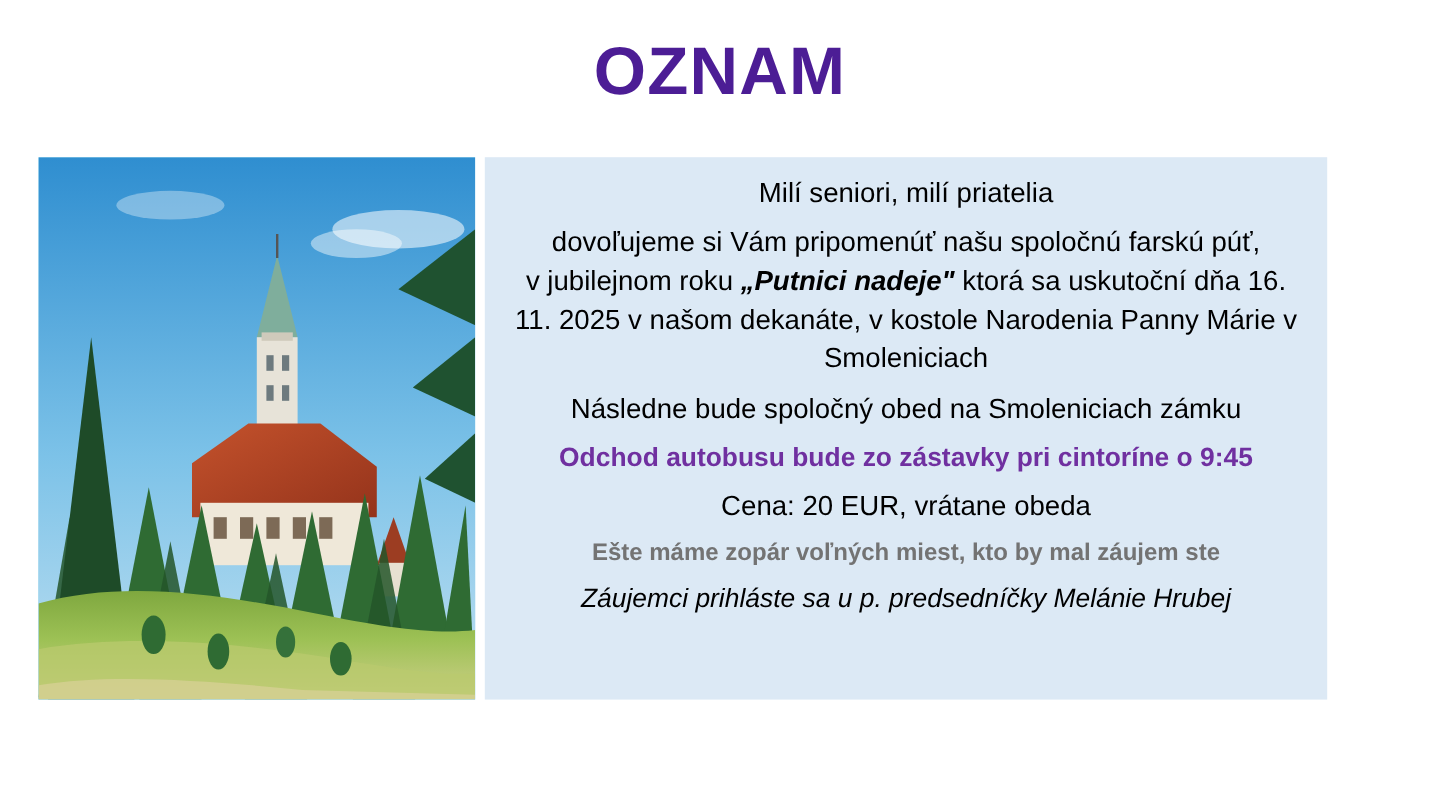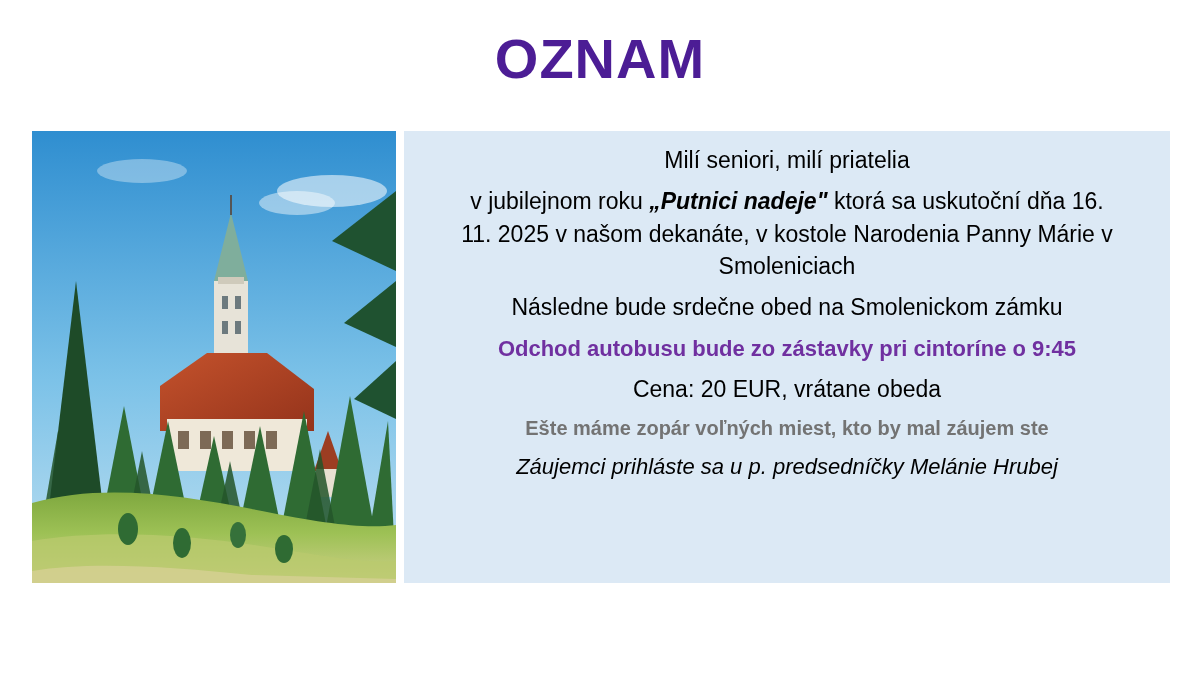--- a/index.html
+++ b/index.html
@@ -39,21 +39,21 @@
     overflow: hidden;
     background: #7ec8e8;
   }
   .photo svg { display: block; width: 100%; height: 100%; }
 
   
   .panel {
     position: absolute;
     left: 404px;
     top: 131px;
-    width: 766px;
+    width: 702px;
     height: 452px;
     background: #DCE9F5;
     box-sizing: border-box;
     padding: 14px 20px 10px 20px;
   }
   .line {
     text-align: center;
     color: #000000;
     font-size: 21px;
     line-height: 1.32;
@@ -169,30 +169,31 @@
     <ellipse cx="150" cy="412" rx="9" ry="15" fill="#2f6b33"></ellipse>
     <ellipse cx="206" cy="404" rx="8" ry="13" fill="#35713a"></ellipse>
     <ellipse cx="252" cy="418" rx="9" ry="14" fill="#2f6b33"></ellipse>
   </svg>
 </div>
 
 <div class="panel">
 
   <p class="line big">Milí  seniori, milí priatelia</p>
 
+  <p class="line big tight">dovoľujeme si Vám pripomenúť našu spoločnú farskú púť,</p>
 
   <p class="line big tight">
     <span>v  jubilejnom roku </span><span class="quote-italic">„Putnici nadeje"</span><span> ktorá sa uskutoční dňa 16.</span>
   </p>
 
   <p class="line big tight">11. 2025 v našom dekanáte, v kostole Narodenia Panny Márie v</p>
 
   <p class="line big">Smoleniciach</p>
 
-  <p class="line big">Následne bude srdečne obed na Smolenickom zámku</p>
+  <p class="line big">Následne bude spoločný obed na Smoleniciach zámku</p>
 
   <p class="line purple">Odchod autobusu bude  zo zástavky pri cintoríne o 9:45</p>
 
   <p class="line big">Cena: 20 EUR, vrátane obeda</p>
 
   <p class="line red-italic tight">Ešte máme zopár voľných miest, kto by mal záujem ste</p>
 
   <p class="line italic">Záujemci prihláste sa u p. predsedníčky Melánie Hrubej</p>
 </div>
 

